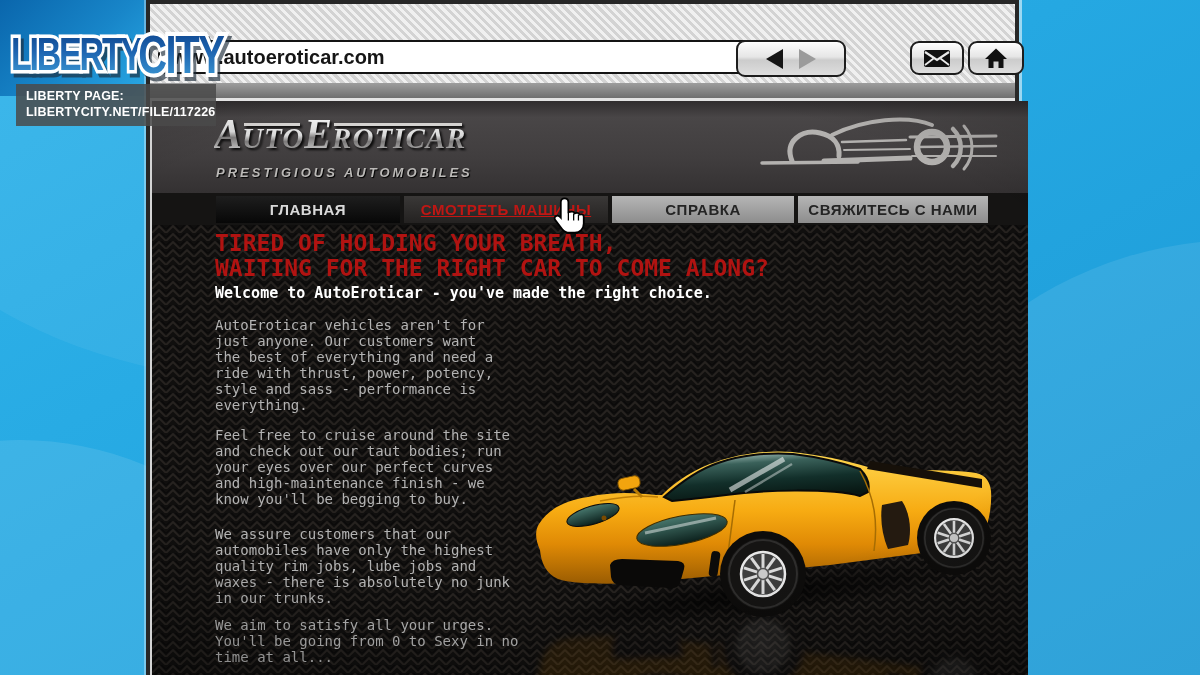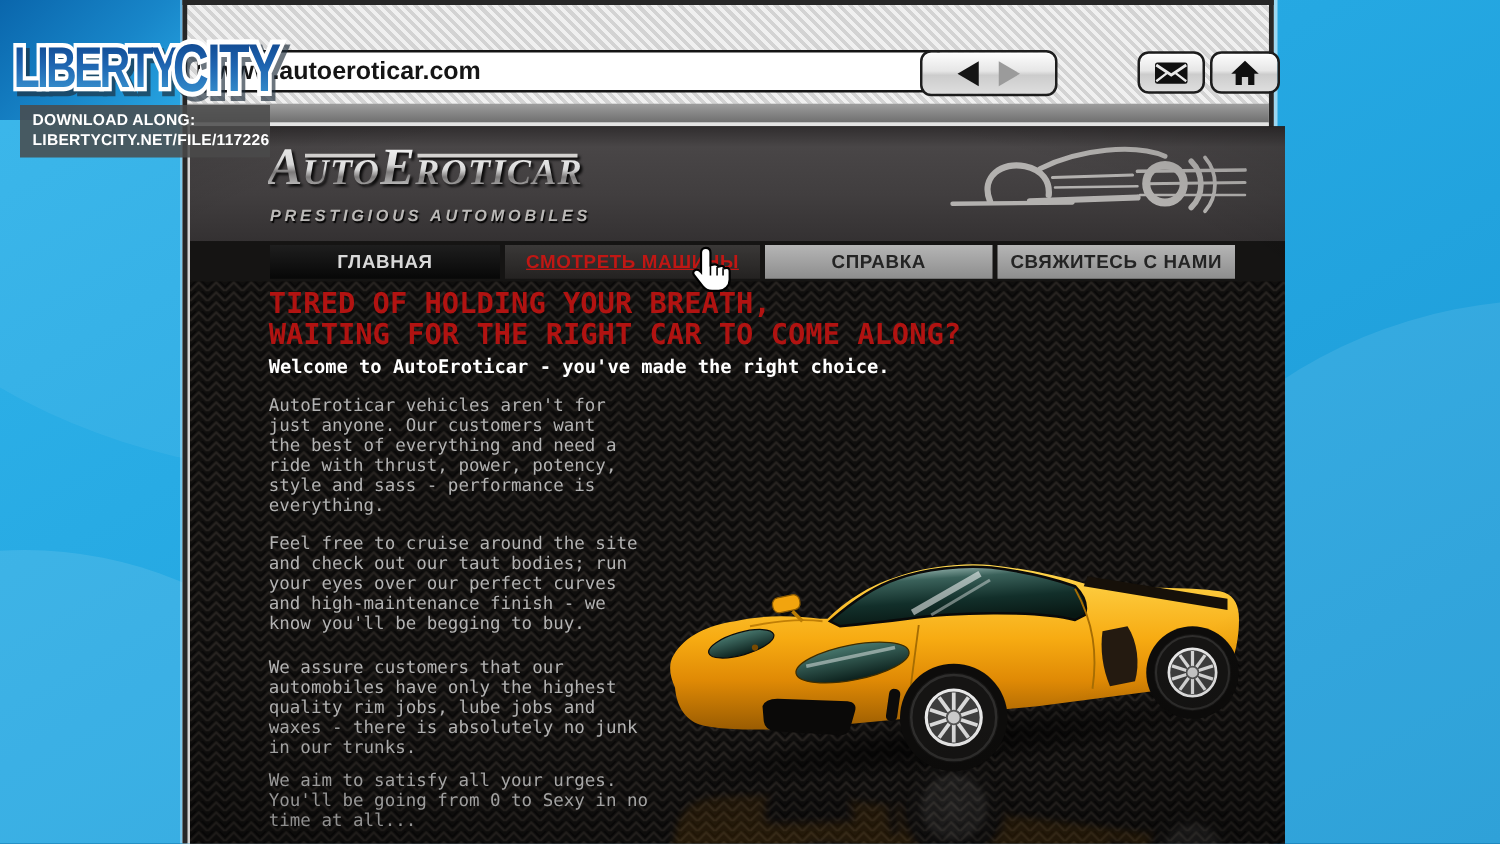--- a/index.html
+++ b/index.html
@@ -280,21 +280,21 @@
         <text x="8" y="60" font-size="46" letter-spacing="-3" stroke-width="7">LIBERTY</text>
         <text x="180" y="63" font-size="54" letter-spacing="-2" stroke-width="8">CITY</text>
       </g>
       <g paint-order="stroke" stroke="#ffffff" fill="url(#lcg)">
         <text x="4" y="56" font-size="46" letter-spacing="-3" stroke-width="7">LIBERTY</text>
         <text x="176" y="59" font-size="54" letter-spacing="-2" stroke-width="8">CITY</text>
       </g>
     </g>
   </svg>
   <div class="wm-bar">
-    <div>DOWNLOAD ALONG:</div>
+    <div>LIBERTY PAGE:</div>
     <div>LIBERTYCITY.NET/FILE/117226</div>
   </div>
 
   <svg class="cursor" width="34" height="40" viewBox="0 0 27 31">
     <path d="M10,1.5 C12,1.5 13,2.7 13,4.5 V12.5 L15.5,12 C17,11.7 17.6,12.4 18,13.4 L19.5,13
              C21,12.7 21.6,13.4 22,14.4 L23.3,14.2 C24.6,14.1 25.2,15 25.2,16.5 V21.5
              C25.2,25.5 22.2,28.8 18.2,28.8 H14 C11,28.8 9.5,27.8 8,25.8 L2.6,18.8
              C1.6,17.5 2.1,15.8 3.6,15.4 C4.9,15 6.1,15.8 7,16.8 V4.5 C7,2.7 8,1.5 10,1.5 Z" fill="#ffffff" stroke="#000000" stroke-width="1.4"></path>
     <path d="M13,13 V19 M17.2,13.6 V19 M21,14.4 V19" stroke="#000" stroke-width="1" fill="none"></path>
   </svg>

